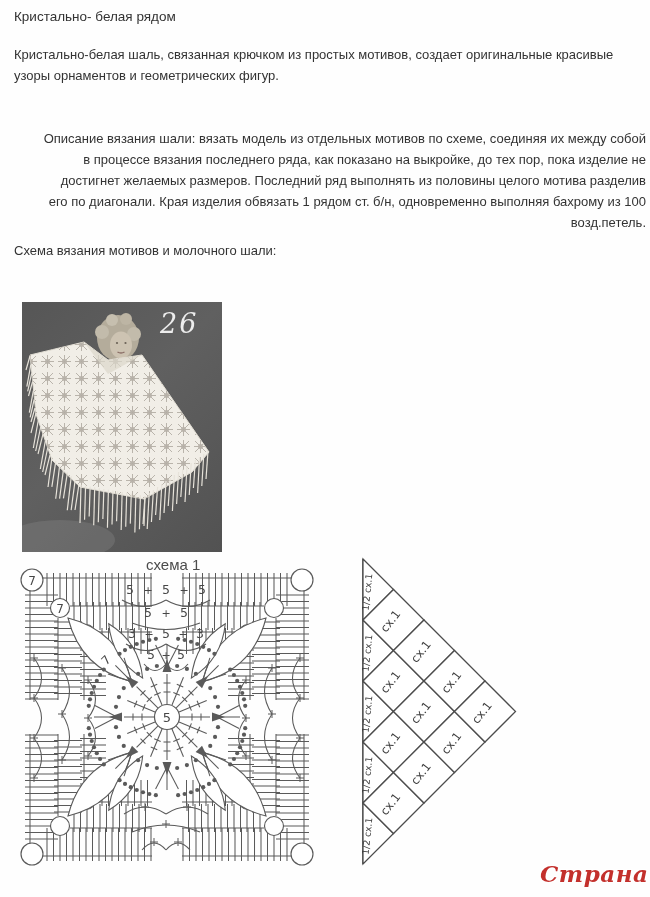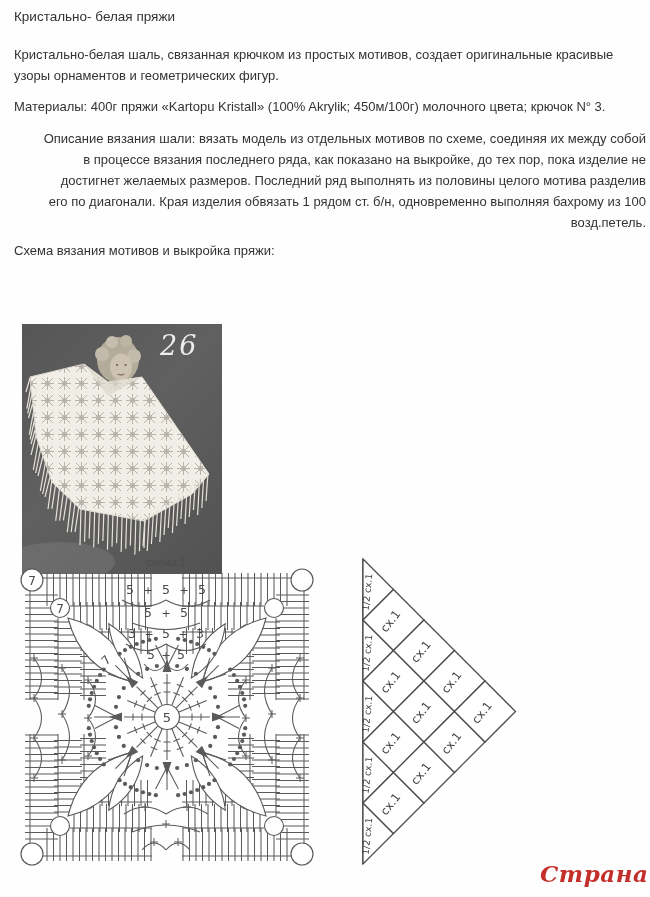--- a/index.html
+++ b/index.html
@@ -10,54 +10,52 @@
   }
   .doc-title{position:absolute;left:14px;top:6px;font-size:13.5px;line-height:21px;}
   .para{position:absolute;left:14px;width:632px;font-size:13px;line-height:21px;white-space:pre-line;}
   .para-intro{top:44px;}
   .para-materials{top:96px;}
   .para-description{top:128px;text-align:right;}
   .para-scheme{top:240px;}
   .photo{
     position:absolute;left:22px;top:302px;width:200px;height:250px;
     background:linear-gradient(135deg,#565656 0%,#606060 45%,#525252 100%);
-    margin-top:22px;
   }
   .photo-number{
     position:absolute;left:138px;top:6px;
     font-family:"DejaVu Serif","Liberation Serif",serif;font-style:italic;font-weight:300;
     font-size:27px;color:#ededed;letter-spacing:2px;
   }
-  .chart-title{position:absolute;left:146px;top:556px;font-size:11px;color:#4c4c4c;}
+  .chart-title{position:absolute;left:146px;top:556px;font-size:15px;color:#4c4c4c;}
   .chart-box{position:absolute;left:14px;top:562px;width:306px;height:310px;}
   .layout-box{position:absolute;left:352px;top:550px;width:170px;height:320px;}
   .watermark{
     position:absolute;left:540px;top:860px;width:108px;
     font-family:"DejaVu Serif","Liberation Serif",serif;font-style:italic;font-weight:bold;
     font-size:23px;letter-spacing:0.5px;
     text-shadow:-1px -1px 0 #fff,1px -1px 0 #fff,-1px 1px 0 #fff,1px 1px 0 #fff,0 0 4px #fff;
     white-space:nowrap;
   }
 </style>
 </head>
 <body>
 
 <div class="page">
 
-  <div class="doc-title">Кристально- белая пряжи</div>
+  <div class="doc-title">Кристально- белая рядом</div>
 
   <div class="para para-intro">Кристально-белая шаль, связанная крючком из простых мотивов, создает оригинальные красивые
 узоры орнаментов и геометрических фигур.</div>
-  <div class="para para-materials">Материалы: 400г пряжи «Kartopu Kristall» (100% Akrylik; 450м/100г) молочного цвета; крючок N° 3.</div>
   <div class="para para-description">Описание вязания шали: вязать модель из отдельных мотивов по схеме, соединяя их между собой
 в процессе вязания последнего ряда, как показано на выкройке, до тех пор, пока изделие не
 достигнет желаемых размеров. Последний ряд выполнять из половины целого мотива разделив
 его по диагонали. Края изделия обвязать 1 рядом ст. б/н, одновременно выполняя бахрому из 100
 возд.петель.</div>
-  <div class="para para-scheme">Схема вязания мотивов и выкройка пряжи:</div>
+  <div class="para para-scheme">Схема вязания мотивов и молочного шали:</div>
 
   <div class="photo">
     <svg id="photo-svg" width="200" height="250" viewBox="0 0 200 250">
         <defs>
           <pattern id="lace" width="17" height="17" patternUnits="userSpaceOnUse">
             <path d="M8.5,2 L8.5,15" stroke="#a8a298" stroke-width="0.9" fill="none"></path>
             <path d="M2,8.5 L15,8.5" stroke="#a8a298" stroke-width="0.9" fill="none"></path>
             <path d="M3,3 L14,14" stroke="#a8a298" stroke-width="0.9" fill="none"></path>
             <path d="M14,3 L3,14" stroke="#a8a298" stroke-width="0.9" fill="none"></path>
             <circle cx="8.5" cy="8.5" r="2.2" fill="none" stroke="#a8a298" stroke-width="0.8"></circle>

